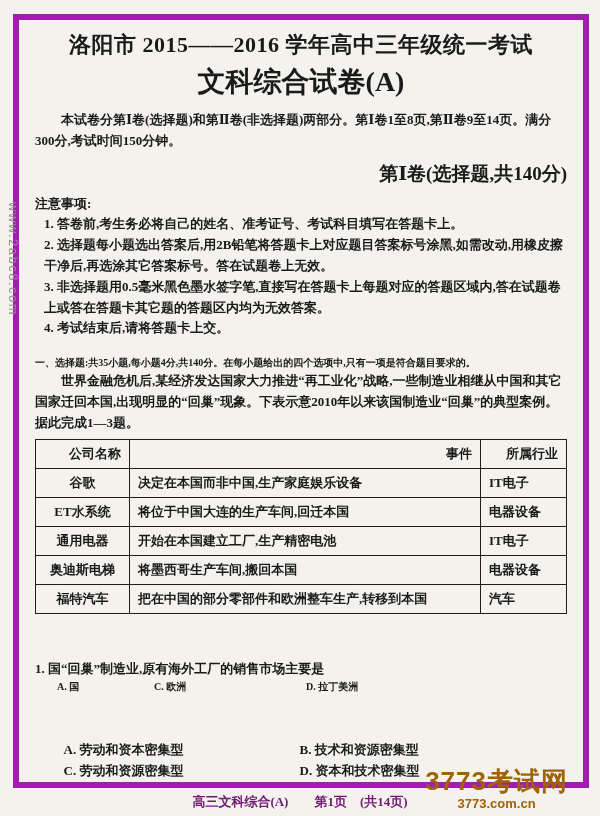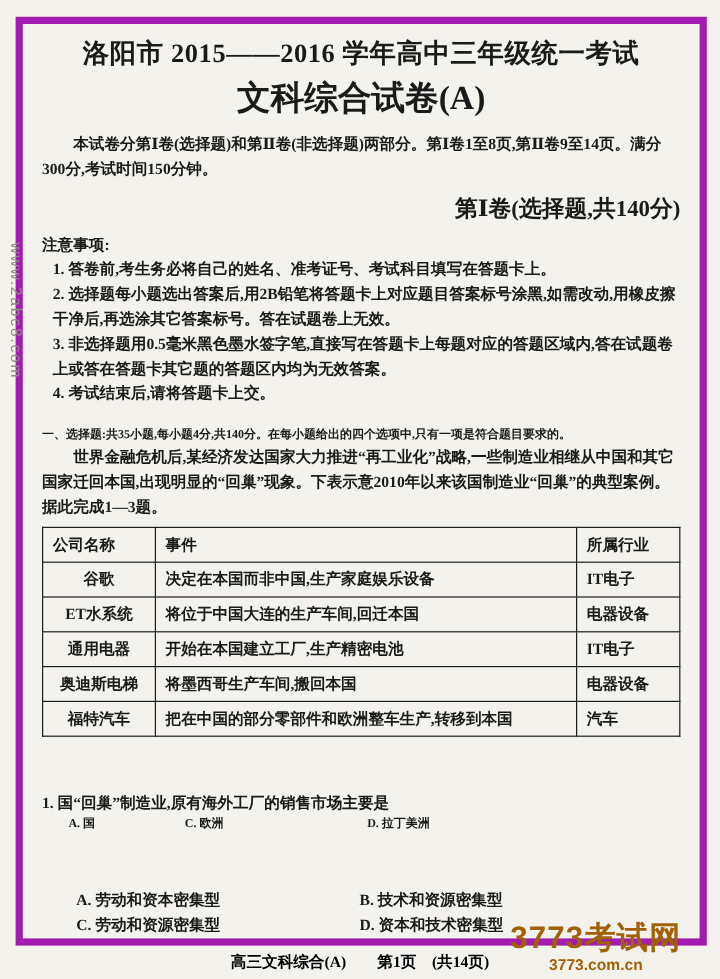--- a/index.html
+++ b/index.html
@@ -14,32 +14,32 @@
   .sec-title { text-align:right; font-size:19px; margin:9px 0 7px; }
 
   .notice-title { font-size:13px; line-height:1.6; }
   .notice-item { font-size:13px; line-height:1.6; padding-left:9px; }
 
   .instruction { font-size:10px; line-height:1.6; margin-top:16px; }
   .passage { font-size:13px; line-height:1.6; text-indent:2em; }
 
   .cases { width:100%; border-collapse:collapse; margin:5px 0 6px; }
   .cases th, .cases td { border:1.5px solid #1d1d1d; font-size:13px; padding:5px 8px; font-weight:bold; }
-  .cases th { text-align:left; }
+  .cases th { text-align:right; }
   .cases td.company { text-align:center; width:94px; }
   .cases td.industry { width:86px; text-align:left; }
 
   .question { font-size:13px; line-height:1.6;margin-top:45px; }
   .opt-row { display:flex; padding-left:2.2em; font-size:10px; line-height:1.6; }
   .opt-row .opt:nth-child(1) { width:97px; }
   .opt-row .opt:nth-child(2) { width:152px; }
   .opt-row .opt:nth-child(3) { width:118px; }
   .opt-grid { display:grid; grid-template-columns:236px 1fr; padding-left:2.2em; font-size:13px; line-height:1.6; }
 
-  .footer { position:absolute; left:0; right:0; bottom:5px; text-align:center; font-size:13px; font-weight:bold; color:#000000; }
+  .footer { position:absolute; left:0; right:0; bottom:5px; text-align:center; font-size:13px; font-weight:bold; color:#701a75; }
 
   .wm-left { position:absolute; left:6px; top:202px; writing-mode:vertical-rl; text-orientation:mixed;
              font-family:"Liberation Sans","DejaVu Sans",sans-serif; font-size:13px; color:#8f8d88;
              letter-spacing:1.5px; z-index:3; }
   .wm-site { position:absolute; right:32px; bottom:5px; text-align:center; z-index:3;
              font-family:"Liberation Sans","DejaVu Sans",sans-serif; color:#a16207; line-height:1.05; }
   .wm-site .name { display:block; font-size:26px; font-weight:bold; letter-spacing:1px; }
   .wm-site .url { display:block; font-size:13px; font-weight:bold; margin-top:2px; }
 </style>
 </head>

